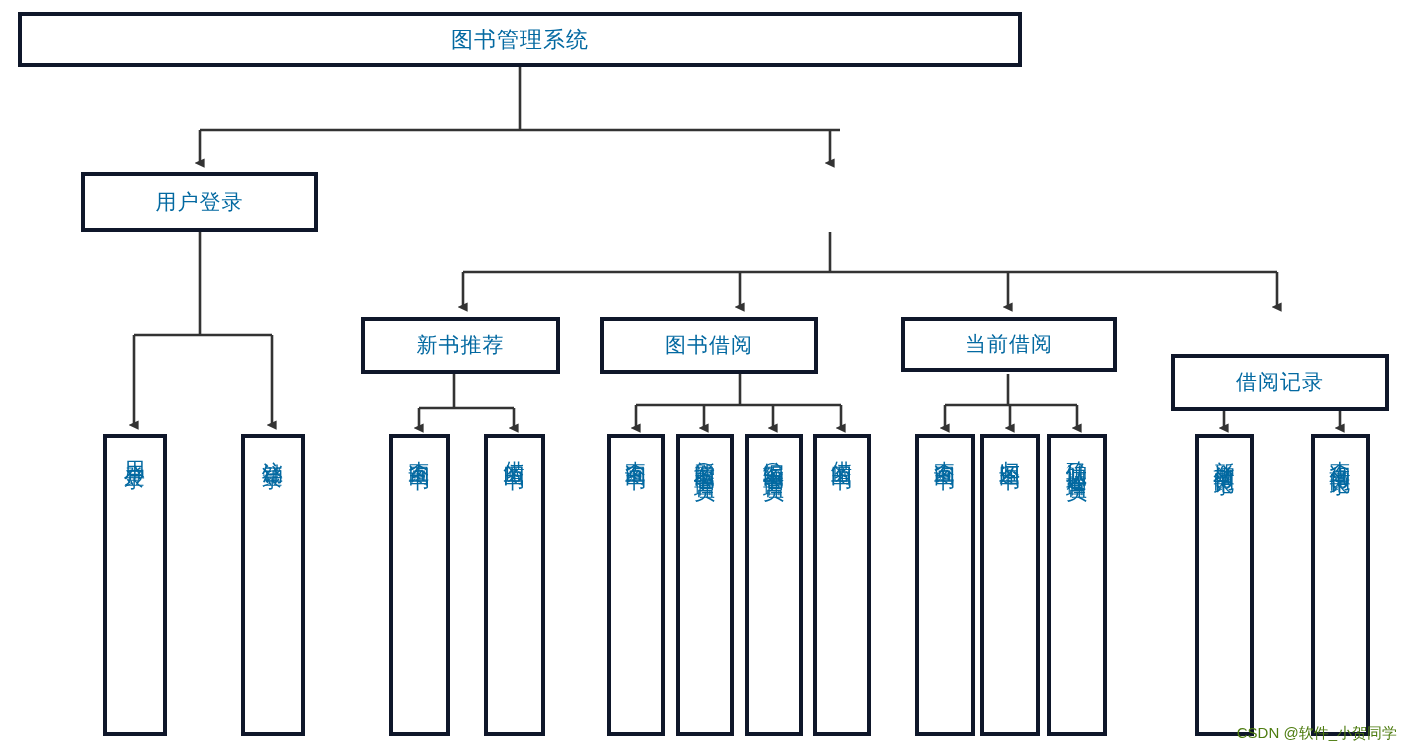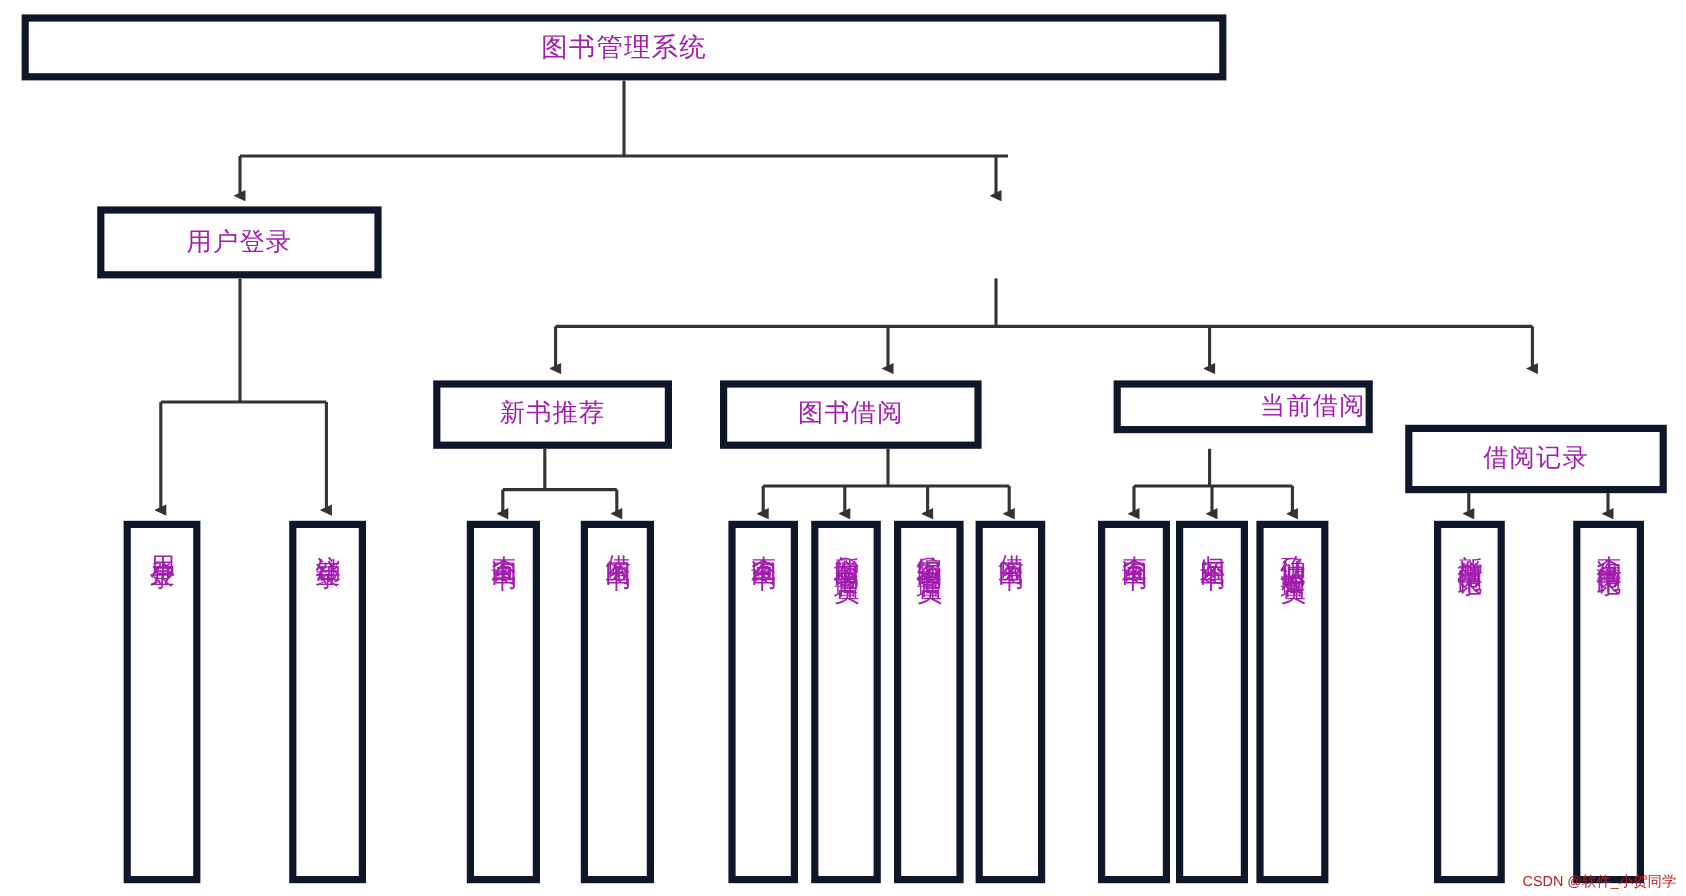--- a/index.html
+++ b/index.html
@@ -9,25 +9,25 @@
     font-family:"Liberation Sans","DejaVu Sans",sans-serif;
     overflow:hidden;
   }
   #canvas{position:relative;width:1405px;height:747px;}
   svg.edges{position:absolute;left:0;top:0;width:1405px;height:747px;}
 
   .node{
     position:absolute;
     box-sizing:border-box;
     background:#ffffff;
-    border:6px solid #0f172a;
+    border:4px solid #0f172a;
     display:flex;
     align-items:center;
     justify-content:center;
-    color:#a21caf;
+    color:#0369a1;
   }
   .node .lbl{
     display:block;
     text-align:center;
     line-height:1.15;
   }
 
   
   .h-node .lbl{
     font-size:21px;
@@ -48,22 +48,22 @@
     font-size:21px;
     letter-spacing:3px;
     line-height:1;
     white-space:nowrap;
   }
 
   .watermark{
     position:absolute;
     right:8px;
     bottom:4px;
-    font-size:12px;
-    color:#b91c1c;
+    font-size:15px;
+    color:#4d7c0f;
     white-space:nowrap;
     pointer-events:none;
   }
 </style>
 </head>
 <body>
 
 <div id="canvas">
 
   <svg class="edges" viewBox="0 0 1405 747">
@@ -123,21 +123,21 @@
   <div class="node h-node" style="left:81px;top:172px;width:237px;height:60px;">
     <span class="lbl">用户登录</span>
   </div>
 
   <div class="node h-node" style="left:361px;top:317px;width:199px;height:57px;">
     <span class="lbl">新书推荐</span>
   </div>
   <div class="node h-node" style="left:600px;top:317px;width:218px;height:57px;">
     <span class="lbl">图书借阅</span>
   </div>
-  <div class="node h-node" style="left:928px;top:317px;width:216px;height:44px;justify-content:flex-end;">
+  <div class="node h-node" style="left:901px;top:317px;width:216px;height:55px;">
     <span class="lbl">当前借阅</span>
   </div>
   <div class="node h-node" style="left:1171px;top:317px;width:218px;height:57px;margin-top:37px;">
     <span class="lbl">借阅记录</span>
   </div>
 
   <div class="node v-node" style="left:103px;top:434px;width:64px;height:302px;">
     <span class="lbl">用户登录</span>
   </div>
   <div class="node v-node" style="left:241px;top:434px;width:64px;height:302px;">

